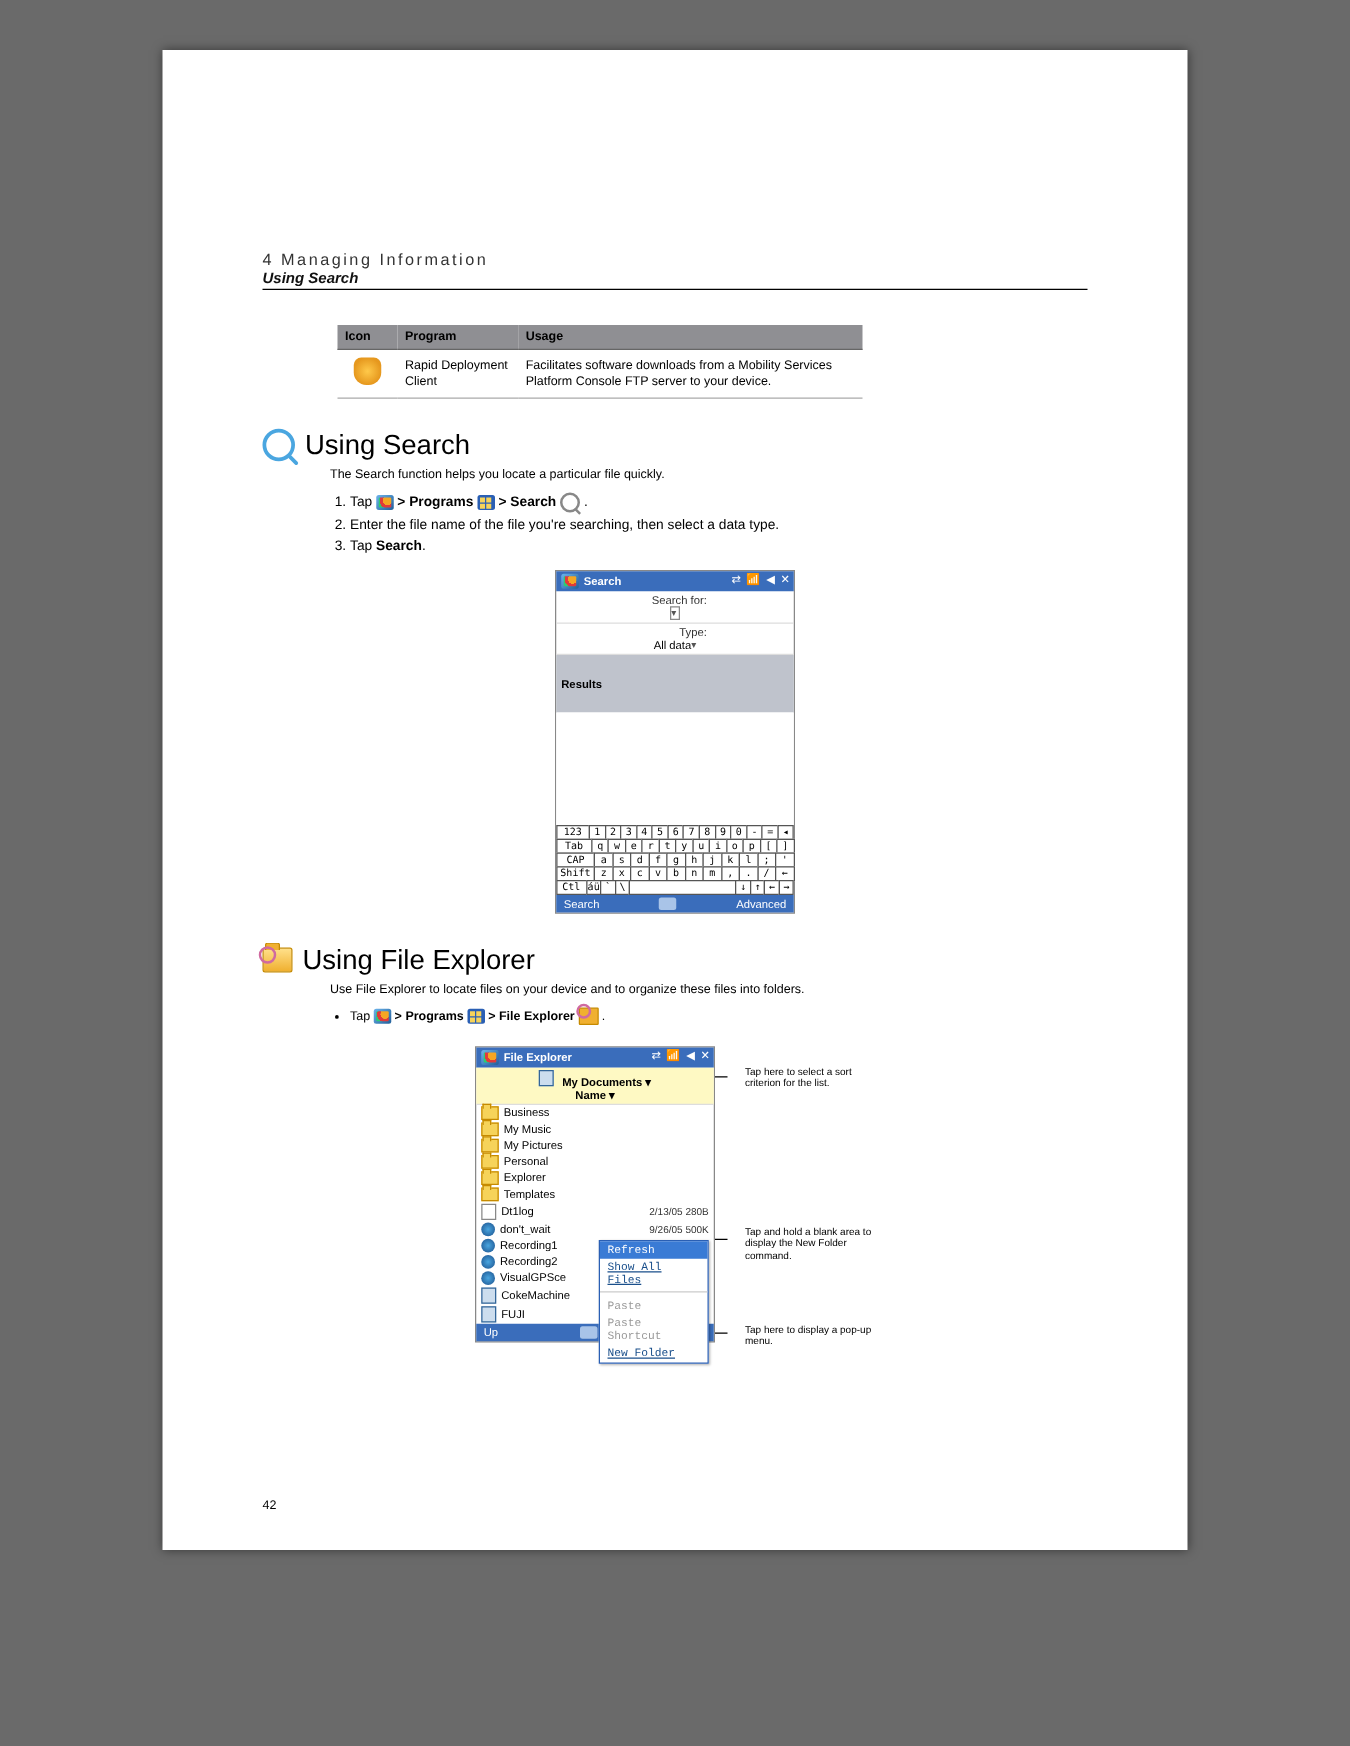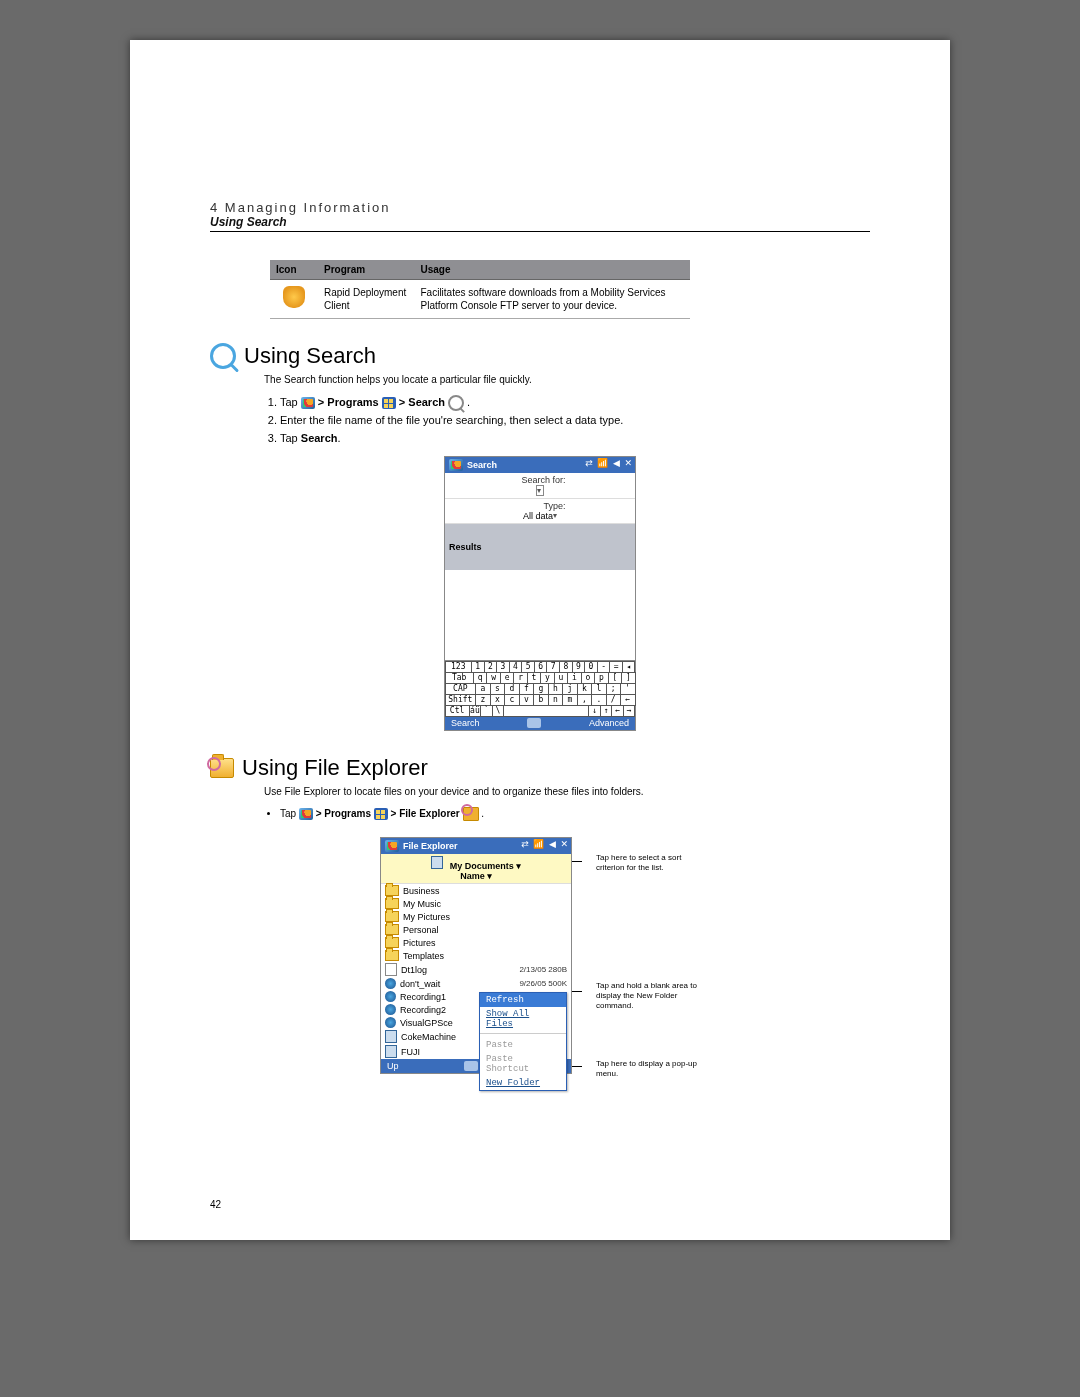--- a/index.html
+++ b/index.html
@@ -431,21 +431,21 @@
             <div class="fe-list-row">
               <span class="folder-ico"></span>
               <span class="fn">My Pictures</span>
             </div>
             <div class="fe-list-row">
               <span class="folder-ico"></span>
               <span class="fn">Personal</span>
             </div>
             <div class="fe-list-row">
               <span class="folder-ico"></span>
-              <span class="fn">Pictures</span>
+              <span class="fn">Explorer</span>
             </div>
             <div class="fe-list-row">
               <span class="folder-ico"></span>
               <span class="fn">Templates</span>
             </div>
           </div>
         <div id="fe-files" style="position:relative;">
             <div class="fe-list-row">
               <span class="file-ico"></span>
               <span class="fn">Dt1log</span>

